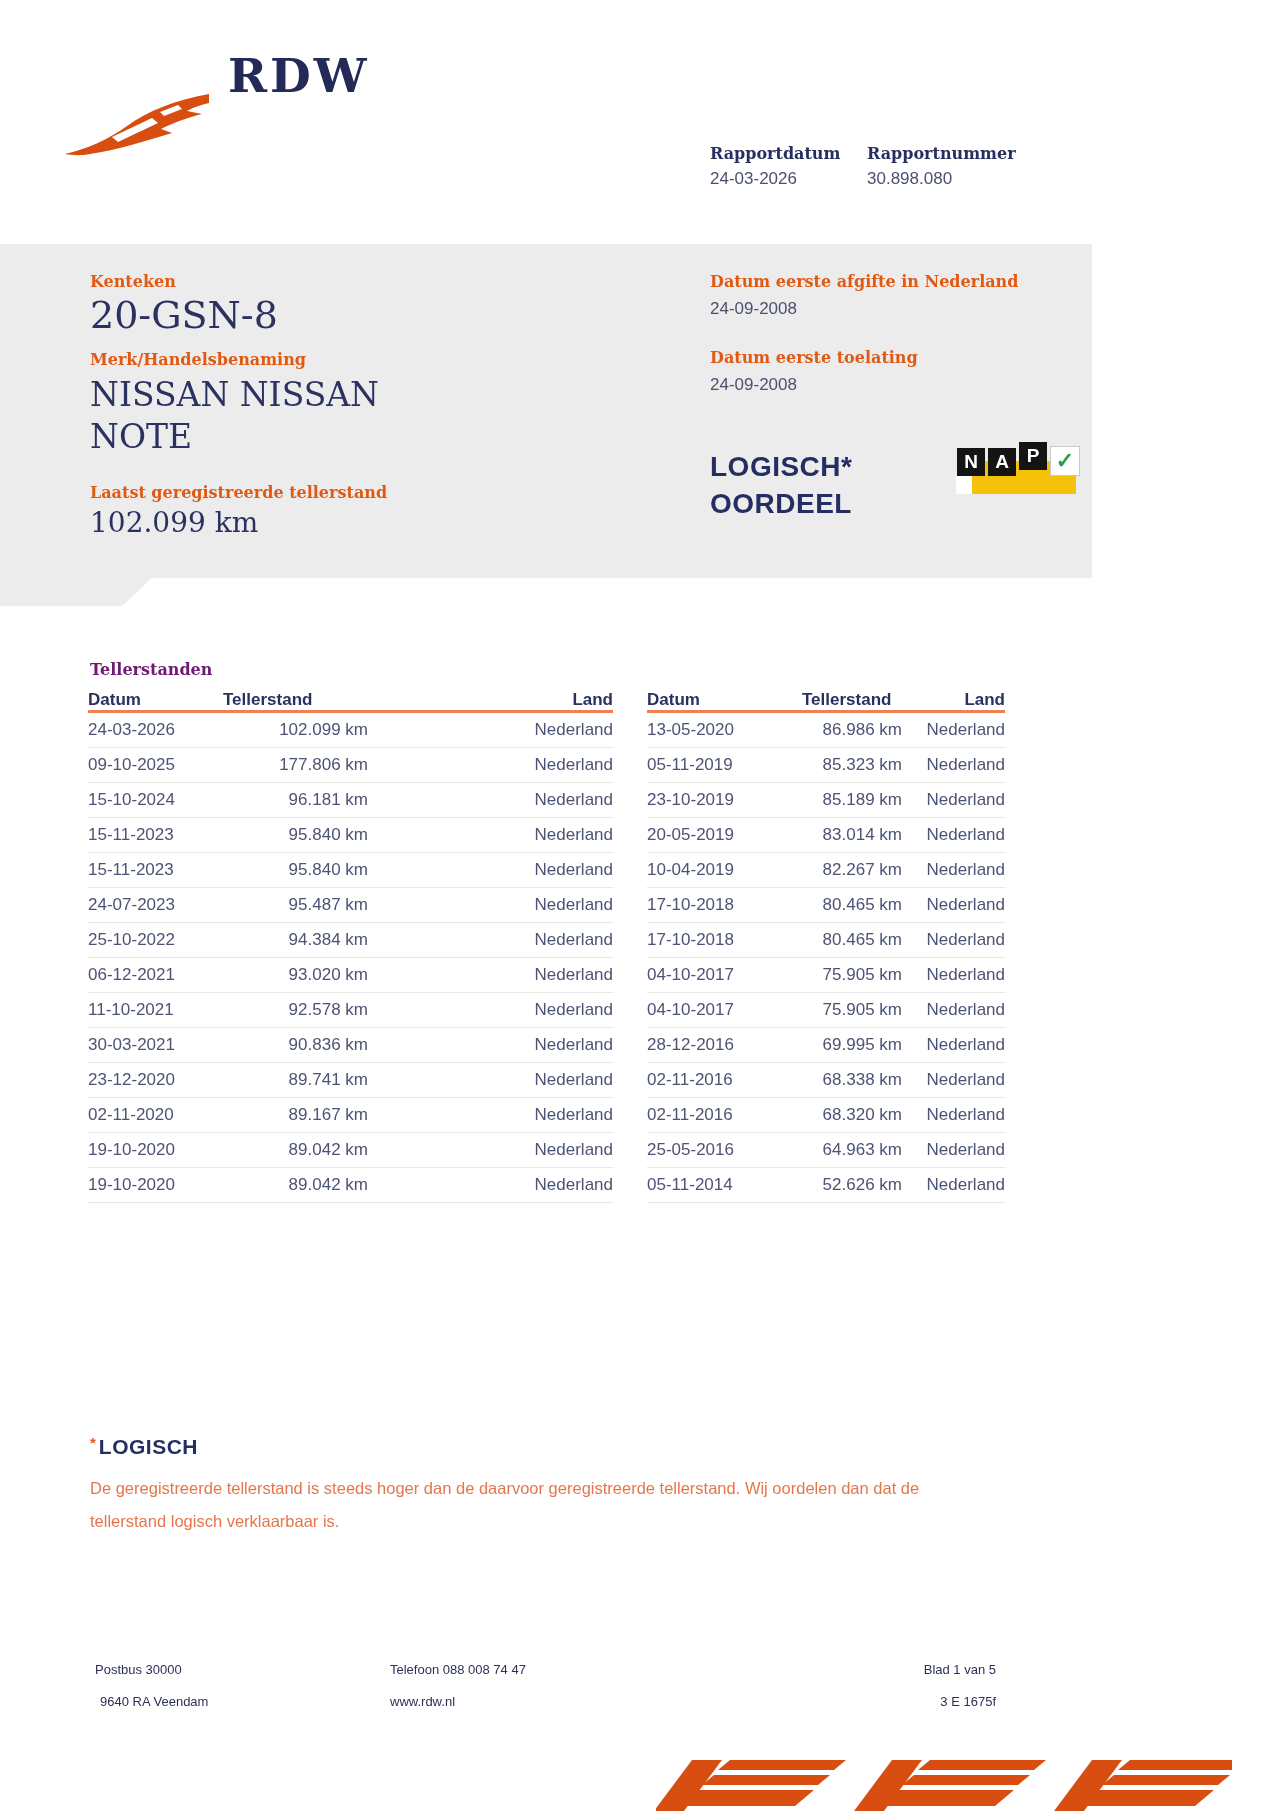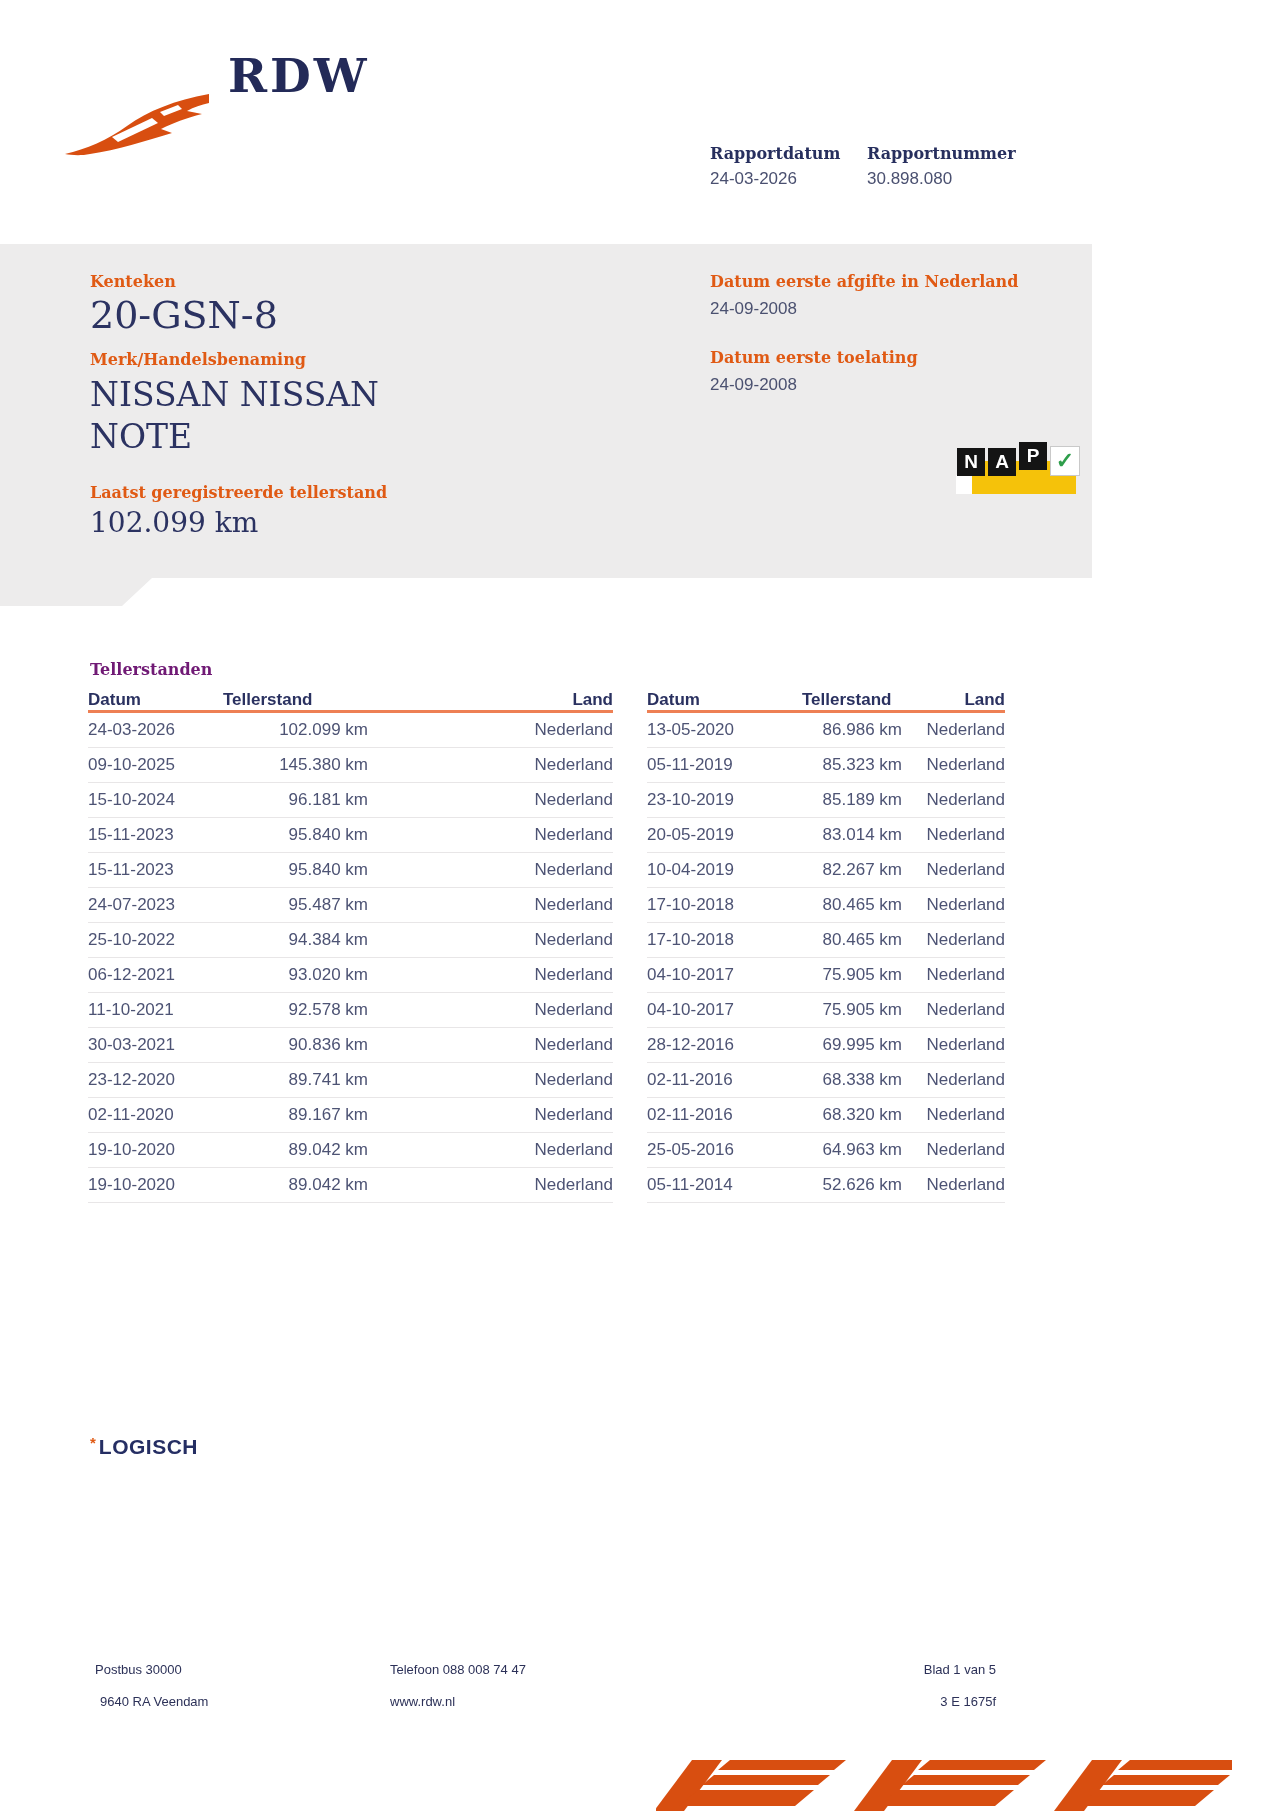--- a/index.html
+++ b/index.html
@@ -85,20 +85,24 @@
   <div class="abs serif-big" style="left:90px;top:376px;font-size:33px;">NISSAN NISSAN</div>
   <div class="abs serif-big" style="left:90px;top:418px;font-size:33px;">NOTE</div>
   <div class="abs lbl-orange" style="left:90px;top:483px;">Laatst geregistreerde tellerstand</div>
   <div class="abs serif-big" style="left:90px;top:507px;font-size:28px;">102.099 km</div>
 
   <div class="abs lbl-orange" style="left:710px;top:272px;">Datum eerste afgifte in Nederland</div>
   <div class="abs gray-date" style="left:710px;top:299px;">24-09-2008</div>
   <div class="abs lbl-orange" style="left:710px;top:348px;">Datum eerste toelating</div>
   <div class="abs gray-date" style="left:710px;top:375px;">24-09-2008</div>
 
+  <div class="abs oordeel" style="left:710px;top:448px;">
+    <div>LOGISCH*</div>
+    <div>OORDEEL</div>
+  </div>
 
   <div class="abs nap">
     <div class="yellow"></div>
     <div class="notch"></div>
     <div class="nap-tile" style="left:1px;top:4px;">N</div>
     <div class="nap-tile" style="left:32px;top:4px;">A</div>
     <div class="nap-tile" style="left:63px;top:-2px;">P</div>
     <div class="nap-check" style="left:94px;top:2px;">✓</div>
   </div>
 
@@ -111,21 +115,21 @@
       <span class="c-land">Land</span>
     </div>
     <div id="left-table-body">
         <div class="t-row">
           <span class="c-datum">24-03-2026</span>
           <span class="c-tell">102.099 km</span>
           <span class="c-land">Nederland</span>
         </div>
         <div class="t-row">
           <span class="c-datum">09-10-2025</span>
-          <span class="c-tell">145.380 km</span>
+          <span class="c-tell">177.806 km</span>
           <span class="c-land">Nederland</span>
         </div>
         <div class="t-row">
           <span class="c-datum">15-10-2024</span>
           <span class="c-tell">96.181 km</span>
           <span class="c-land">Nederland</span>
         </div>
         <div class="t-row">
           <span class="c-datum">15-11-2023</span>
           <span class="c-tell">95.840 km</span>
@@ -260,20 +264,21 @@
           <span class="c-datum">05-11-2014</span>
           <span class="c-tell">52.626 km</span>
           <span class="c-land">Nederland</span>
         </div>
       </div>
   </div>
 
   <div class="abs" style="left:90px;top:1434px;">
     <span class="exp-ast">*</span><span class="exp-title">LOGISCH</span>
   </div>
+  <div class="abs exp-body" style="left:90px;top:1472px;width:880px;">De geregistreerde tellerstand is steeds hoger dan de daarvoor geregistreerde tellerstand. Wij oordelen dan dat de tellerstand logisch verklaarbaar is.</div>
 
   <div class="abs foot" style="left:95px;top:1662px;">Postbus 30000</div>
   <div class="abs foot" style="left:100px;top:1694px;">9640 RA Veendam</div>
   <div class="abs foot" style="left:390px;top:1662px;">Telefoon 088 008 74 47</div>
   <div class="abs foot" style="left:390px;top:1694px;">www.rdw.nl</div>
   <div class="abs foot" style="left:796px;top:1662px;width:200px;text-align:right;">Blad 1 van 5</div>
   <div class="abs foot" style="left:796px;top:1694px;width:200px;text-align:right;">3 E 1675f</div>
 
   <div class="abs" style="left:656px;top:1760px;width:624px;height:51px;">
     <svg width="624" height="51" viewBox="0 0 624 51">

